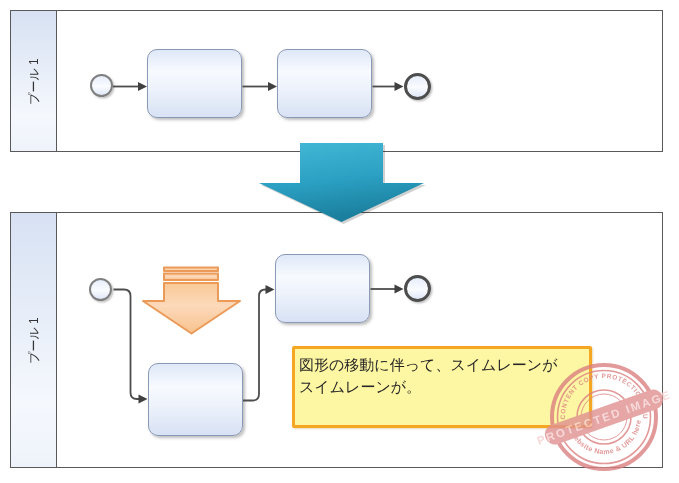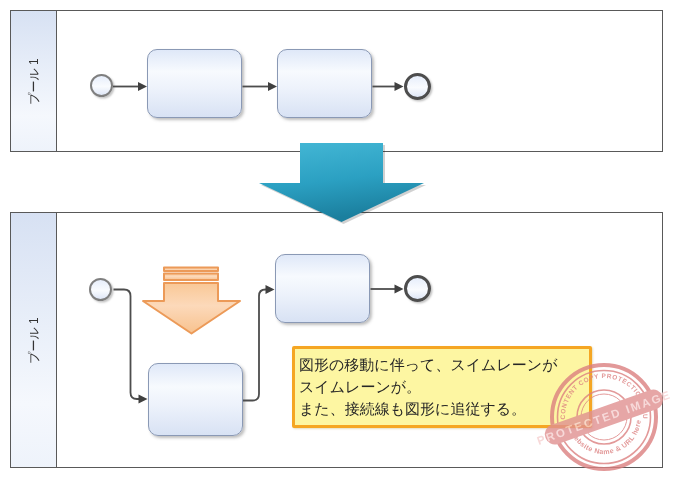--- a/index.html
+++ b/index.html
@@ -51,21 +51,20 @@
     </div>
   </div>
   <div class="event" style="left:89px;top:278px;"></div>
   <div class="task" style="left:275px;top:254px;"></div>
   <div class="task" style="left:148px;top:363px;height:73px;"></div>
   <div class="event end" style="left:404px;top:275px;"></div>
 
   <div class="callout">
     <div>図形の移動に伴って、スイムレーンが</div>
     <div>スイムレーンが。</div>
-    <div>また、接続線も図形に追従する。</div>
   </div>
 
   <svg id="overlay" viewBox="0 0 679 483">
     <defs>
       <linearGradient id="tealGrad" x1="0" y1="0" x2="0.25" y2="1">
         <stop offset="0" stop-color="#45b8d6"></stop>
         <stop offset="0.55" stop-color="#2ba0c2"></stop>
         <stop offset="1" stop-color="#1b7f9e"></stop>
       </linearGradient>
       <linearGradient id="orangeGrad" x1="0" y1="0" x2="0" y2="1">

